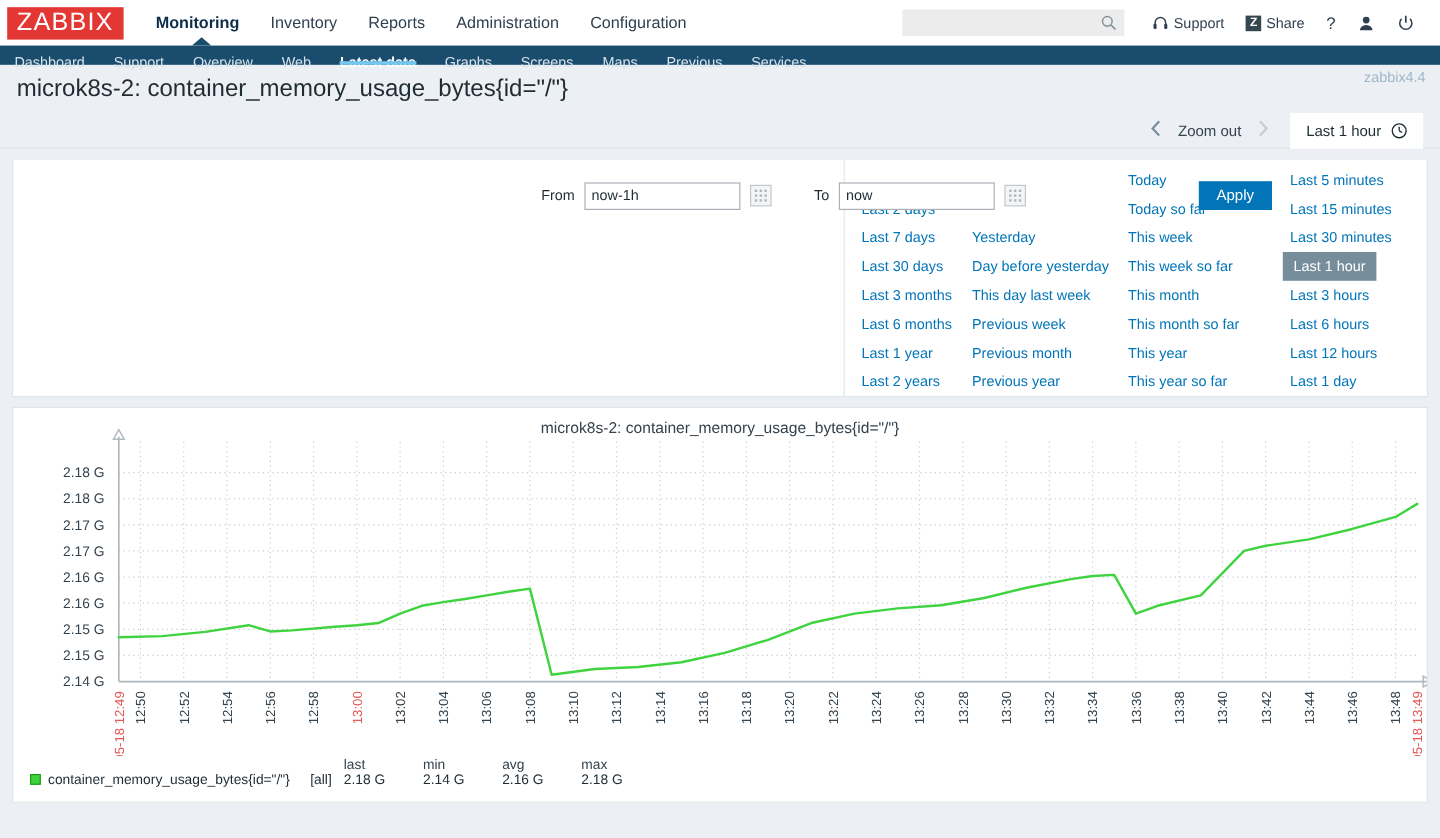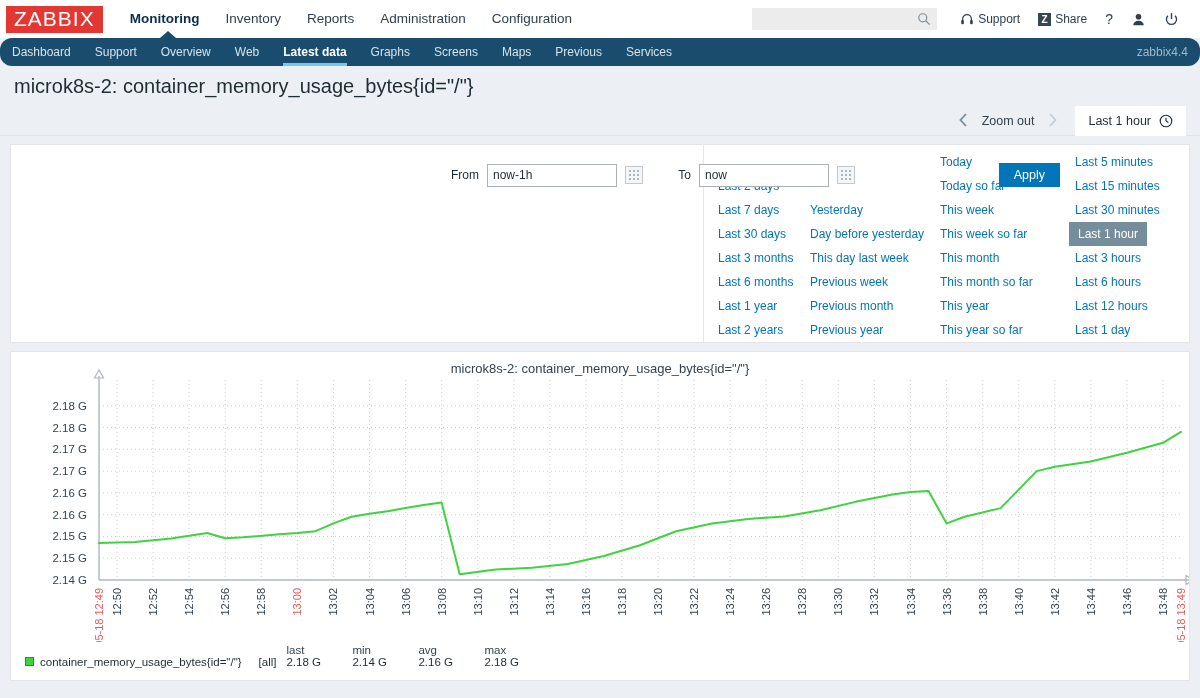--- a/index.html
+++ b/index.html
@@ -68,26 +68,25 @@
     white-space: nowrap;
   }
   .share-badge {
     background: #37474f; color: #fff; font-weight: bold;
     font-size: 10px; width: 13px; height: 13px;
     display: inline-flex; align-items: center; justify-content: center;
   }
 
   
   .subnav {
-    height: 28px;
+    height: 16px;
     background: #1a4c6e;
     display: flex;
     align-items: stretch;
     position: relative;
-    border-radius: 12px;
   }
   .subnav .sitem {
     color: #d6e2ea;
     font-size: 12px;
     padding: 0 12px;
     line-height: 28px;
     cursor: pointer;
     position: relative;
     white-space: nowrap;
   }
@@ -97,20 +96,21 @@
     position: absolute;
     left: 12px; right: 12px; bottom: 0;
     height: 3px; background: #76c7ef;
   }
   .subnav .version {
     margin-left: auto;
     color: #9fb8c8;
     font-size: 12px;
     line-height: 28px;
     padding-right: 12px;
+    margin-top: 12px;
   }
   .nav-notch {
     position: absolute; top: -7px; left: 160px;
     width: 0; height: 0;
     border-left: 8px solid transparent;
     border-right: 8px solid transparent;
     border-bottom: 7px solid #1a4c6e;
   }
 
   

